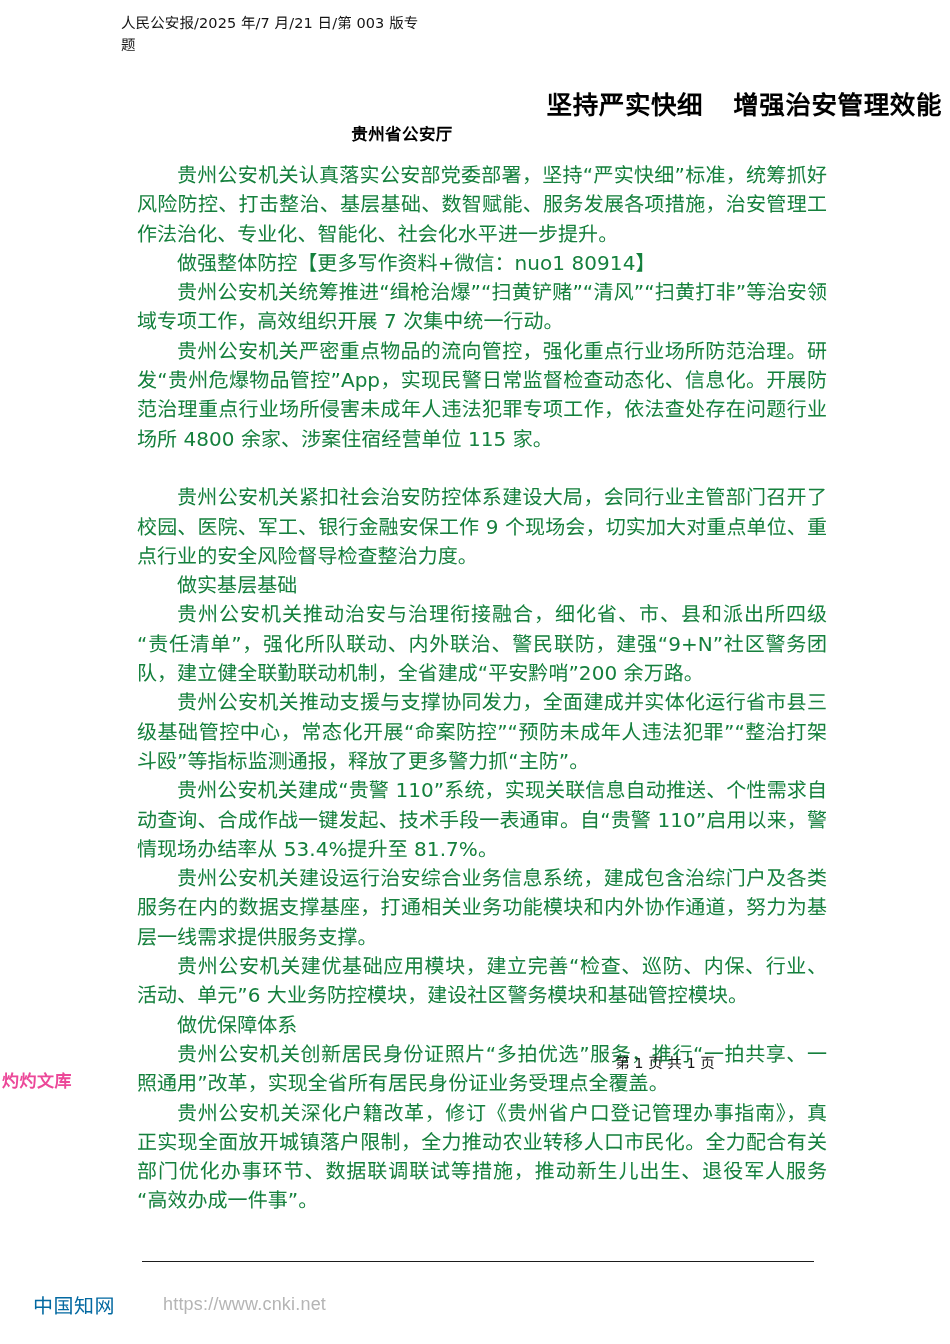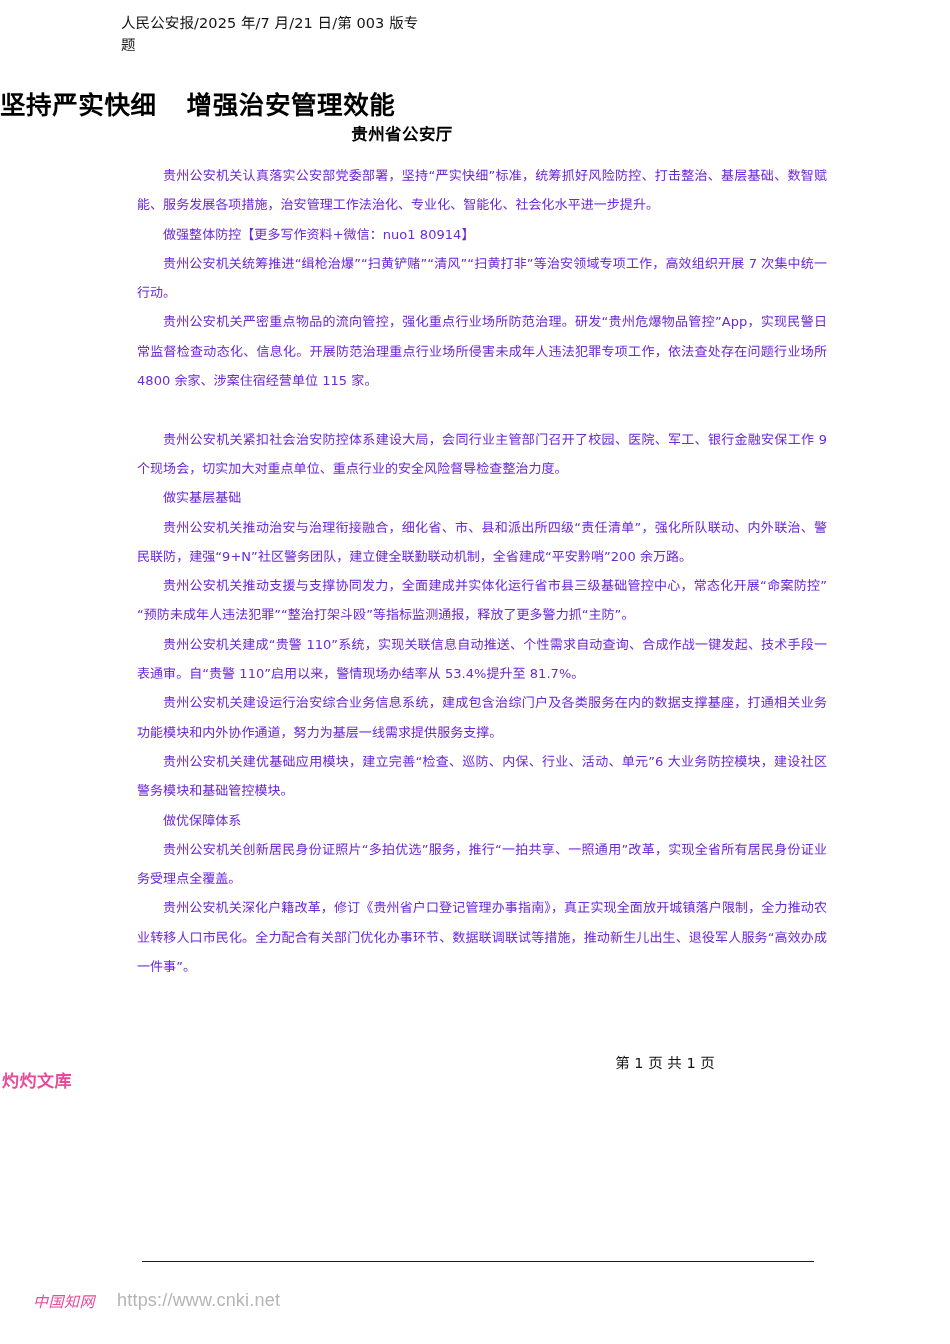--- a/index.html
+++ b/index.html
@@ -30,21 +30,21 @@
     color: #141414;
     letter-spacing: 0.1px;
   }
 
   
   .doc-title {
     position: absolute;
     left: 0;
     top: 84px;
     width: 942px;
-    text-align: left;
+    text-align: right;
     font-size: 25.5px;
     font-weight: bold;
     letter-spacing: 0.6px;
     color: #000;
   }
   .doc-title .title-gap {
     display: inline-block;
     width: 30px;
   }
   .doc-subtitle {
@@ -58,25 +58,25 @@
     letter-spacing: 0.4px;
     color: #000;
   }
 
   
   .body-text {
     position: absolute;
     left: 137px;
     top: 161px;
     width: 690px;
-    font-size: 13px;
+    font-size: 20px;
     line-height: 29.3px;
     text-align: justify;
     text-justify: inter-ideograph;
-    color: #6d28d9;
+    color: #15803d;
     letter-spacing: 0.05px;
   }
   .body-text p {
     margin: 0;
     text-indent: 2em;
   }
   .body-text p.spacer-before {
     margin-top: 29.3px;
   }
 
@@ -121,31 +121,31 @@
   
   .cnki-footer {
     position: absolute;
     left: 33px;
     top: 1290px;
     display: flex;
     align-items: center;
     gap: 22px;
   }
   .cnki-brand {
-    font-size: 15px;
-    color: #ec4899;
+    font-size: 20px;
+    color: #0369a1;
     letter-spacing: 0.5px;
     font-family: "DejaVu Sans", "Liberation Sans", sans-serif;
-    font-style: italic;
   }
   .cnki-url {
     font-size: 18px;
     color: #b5b5b5;
     letter-spacing: 0.2px;
     font-family: "Liberation Sans", "DejaVu Sans", sans-serif;
+    margin-left: 26px;
   }
 </style>
 </head>
 <body>
 
 <div class="page">
 
   <div class="source-meta">人民公安报/2025 年/7 月/21 日/第 003 版专题</div>
 
   <div class="doc-title">

